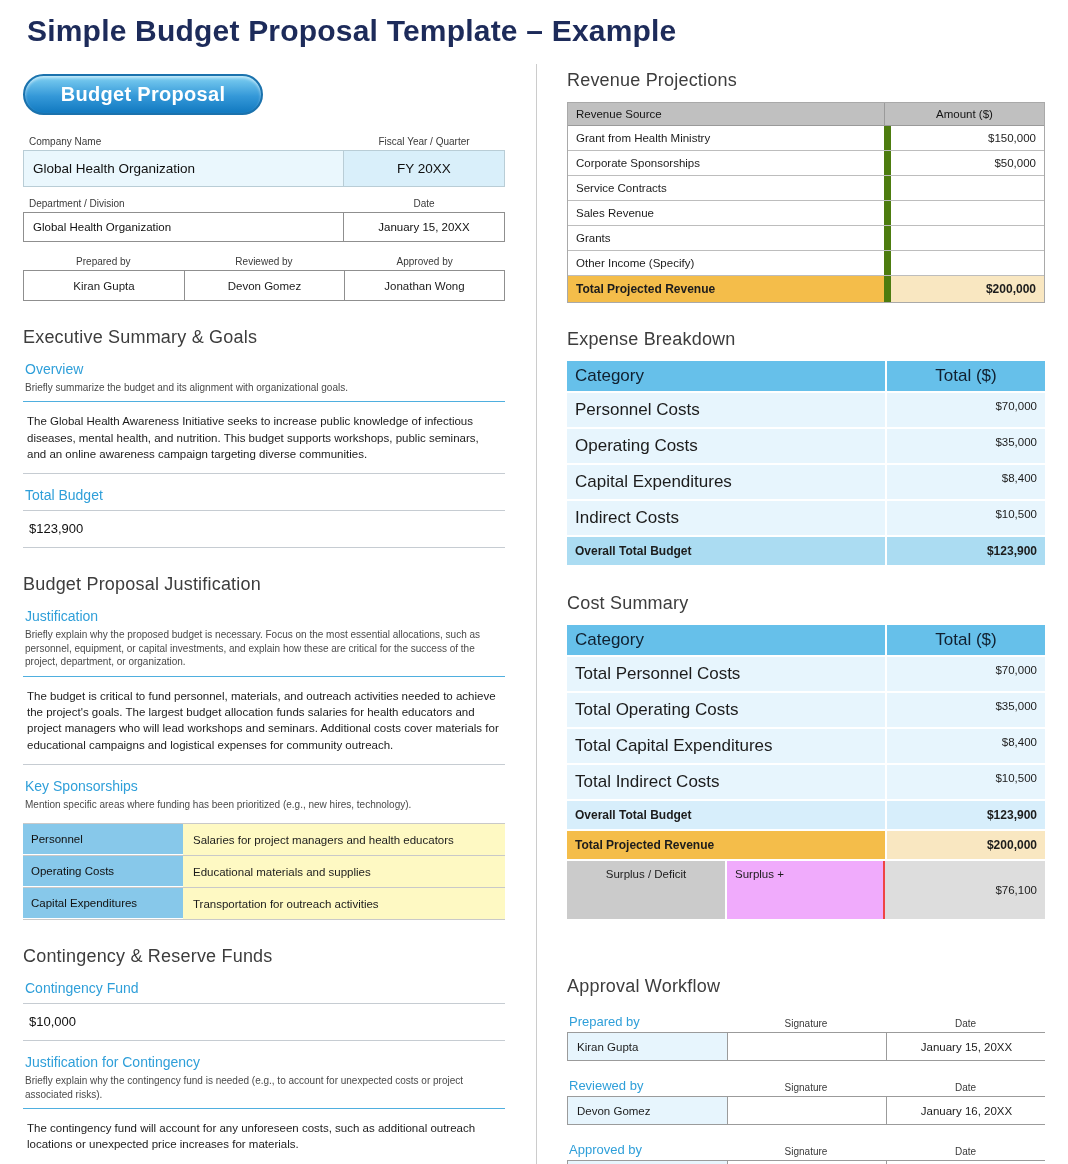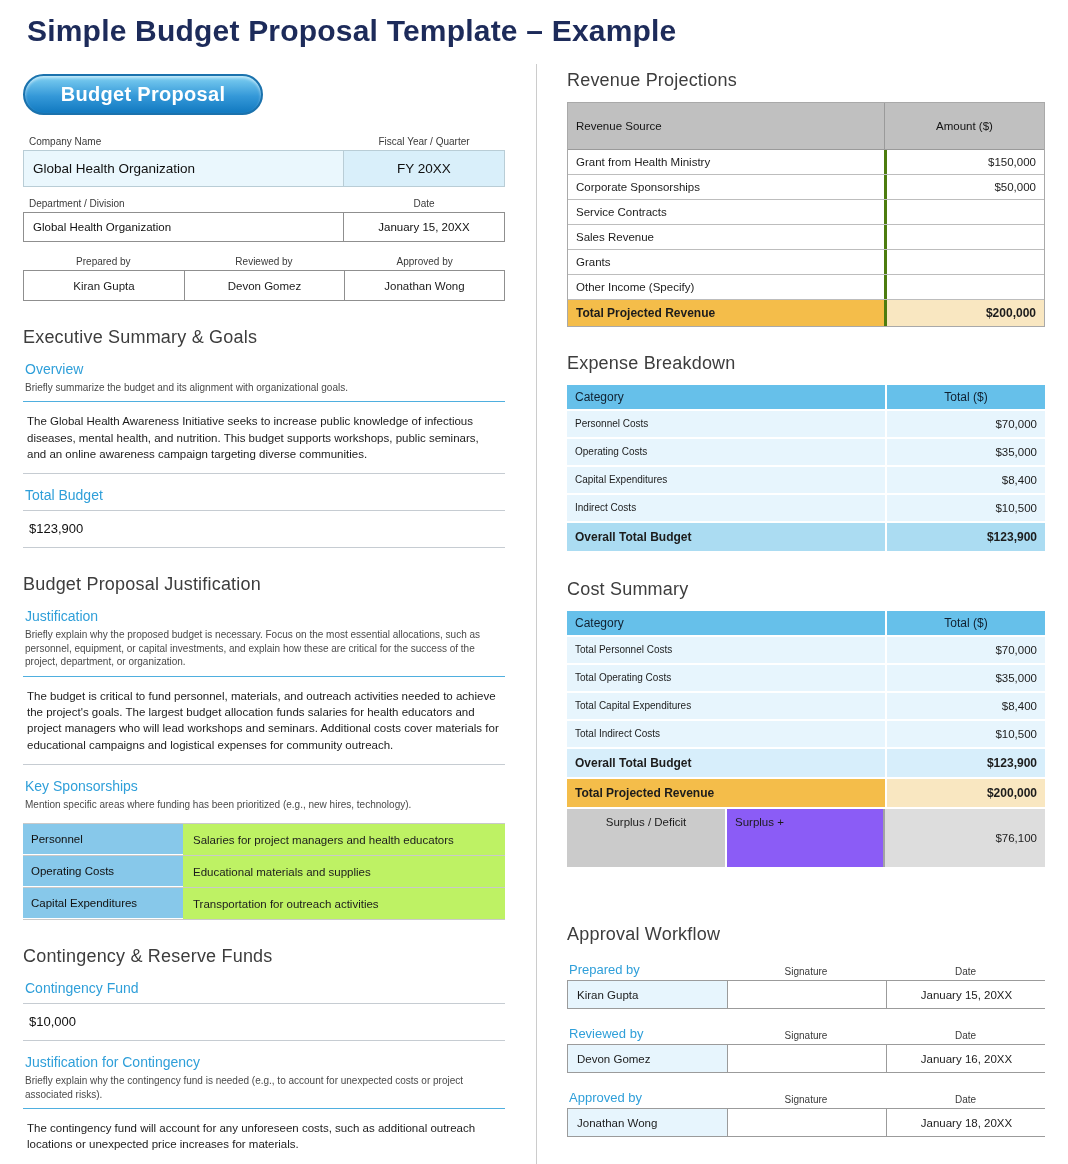--- a/index.html
+++ b/index.html
@@ -58,54 +58,54 @@
   .hint { margin-top:4px; font-size:10px; line-height:1.34; color:#4a4a4a; padding-left:2px; }
   .rule-blue { height:1px; background:#4fafdf; margin-top:7px; }
   .rule-gray { height:1px; background:#c6ccd2; margin-top:11px; }
   .para { margin-top:11px; font-size:11.5px; line-height:1.42; color:#1c1c1c; padding:0 4px; }
   .value-line { font-size:13px; color:#101010; padding:10px 4px 0 6px; }
 
   
   .ki-table { margin-top:12px; border-top:1px solid #c9c9c9; }
   .ki-row { display:grid; grid-template-columns:160px 1fr; border-bottom:1px solid #c9c9c9; }
   .ki-cat { background:#87c8ea; border-bottom:1px solid #ffffff; padding:9px 8px; font-size:11.5px; color:#111; }
-  .ki-desc { background:#bef264; padding:9px 10px; font-size:11.5px; color:#1c1c1c; display:flex; align-items:center; }
+  .ki-desc { background:#fef9c3; padding:9px 10px; font-size:11.5px; color:#1c1c1c; display:flex; align-items:center; }
 
   
   .rh2 { font-size:18px; font-weight:400; color:#3d3d3d; letter-spacing:.2px; }
   .mt26 { margin-top:26px; }
   .mt55 { margin-top:55px; }
 
   .rev-table { margin-top:11px; border:1px solid #a9a9a9; }
   .rev-head { display:grid; grid-template-columns:1fr 160px; background:#c0c0c0; border-bottom:1px solid #9a9a9a; }
-  .rev-head .hc { padding:17px 8px; font-size:11.5px; color:#141414; }
+  .rev-head .hc { padding:5px 8px; font-size:11.5px; color:#141414; }
   .rev-head .hc.amt { text-align:center; border-left:1px solid #9a9a9a; }
   .rev-row { display:grid; grid-template-columns:1fr 160px; border-bottom:1px solid #bdbdbd; background:#fff; }
   .rev-row:last-child { border-bottom:none; }
   .rev-row .src { padding:6px 8px; font-size:11.5px; }
-  .rev-row .amt { padding:6px 8px; font-size:11.5px; text-align:right; border-left:3px solid #4d7c0f; }
+  .rev-row .amt { padding:6px 8px; font-size:11.5px; text-align:right; border-left:7px solid #4d7c0f; }
   .rev-row.total .src { background:#f4bd4a; font-weight:bold; font-size:12px; }
   .rev-row.total .amt { background:#f9e7c1; font-weight:bold; font-size:12px; }
 
   .blue-table { margin-top:11px; }
   .bt-head { display:grid; grid-template-columns:1fr 160px; background:#66c0ea; border-bottom:2px solid #fff; }
-  .bt-head .hc { padding:5px 8px; font-size:12px; color:#102030; }
+  .bt-head .hc { padding:5px 8px; font-size:17px; color:#102030; }
   .bt-head .hc.amt { text-align:center; border-left:2px solid #fff; }
   .bt-row { display:grid; grid-template-columns:1fr 160px; background:#e7f5fd; border-bottom:2px solid #ffffff; }
-  .bt-row .cat { padding:7px 8px; font-size:10px; }
+  .bt-row .cat { padding:7px 8px; font-size:17px; }
   .bt-row .amt { padding:7px 8px; font-size:11.5px; text-align:right; border-left:2px solid #fff; }
   .bt-row.overall-dark  { background:#abdcf2; }
   .bt-row.overall-dark .cat, .bt-row.overall-dark .amt { font-weight:bold; font-size:12px; }
   .bt-row.overall-light { background:#d7eefb; }
   .bt-row.overall-light .cat, .bt-row.overall-light .amt { font-weight:bold; font-size:12px; }
   .bt-row.orange .cat { background:#f4bd4a; font-weight:bold; font-size:12px; }
   .bt-row.orange .amt { background:#f9e7c1; font-weight:bold; font-size:12px; }
   .surplus-row { display:grid; grid-template-columns:160px 1fr 160px; border-bottom:2px solid #fff; }
   .surplus-row .c1 { background:#cbcbcb; padding:7px 8px; font-size:11.5px; border-right:2px solid #fff;text-align:center; }
-  .surplus-row .c2 { background:#8b5cf6; padding:7px 8px; font-size:11.5px; border-right:2px solid #a3a3a3; }
+  .surplus-row .c2 { background:#f0abfc; padding:7px 8px; font-size:11.5px; border-right:2px solid #ef4444; }
   .surplus-row .c3 { background:#dddddd; padding:23px 8px; font-size:11.5px; text-align:right; }
 
   
   .appr-block { margin-top:17px; }
   .appr-labels { display:grid; grid-template-columns:159px 160px 159px; margin-bottom:3px; align-items:end; }
   .appr-role { font-size:13px; color:#2f9fd9; padding-left:2px; }
   .appr-sub { font-size:10px; color:#3a3a3a; text-align:center; }
   .appr-row { display:grid; grid-template-columns:159px 160px 159px; border:1px solid #9b9b9b; }
   .appr-row .cell { height:27px; display:flex; align-items:center; font-size:11.5px; }
   .appr-row .name { background:#e7f5fd; padding-left:9px; }

